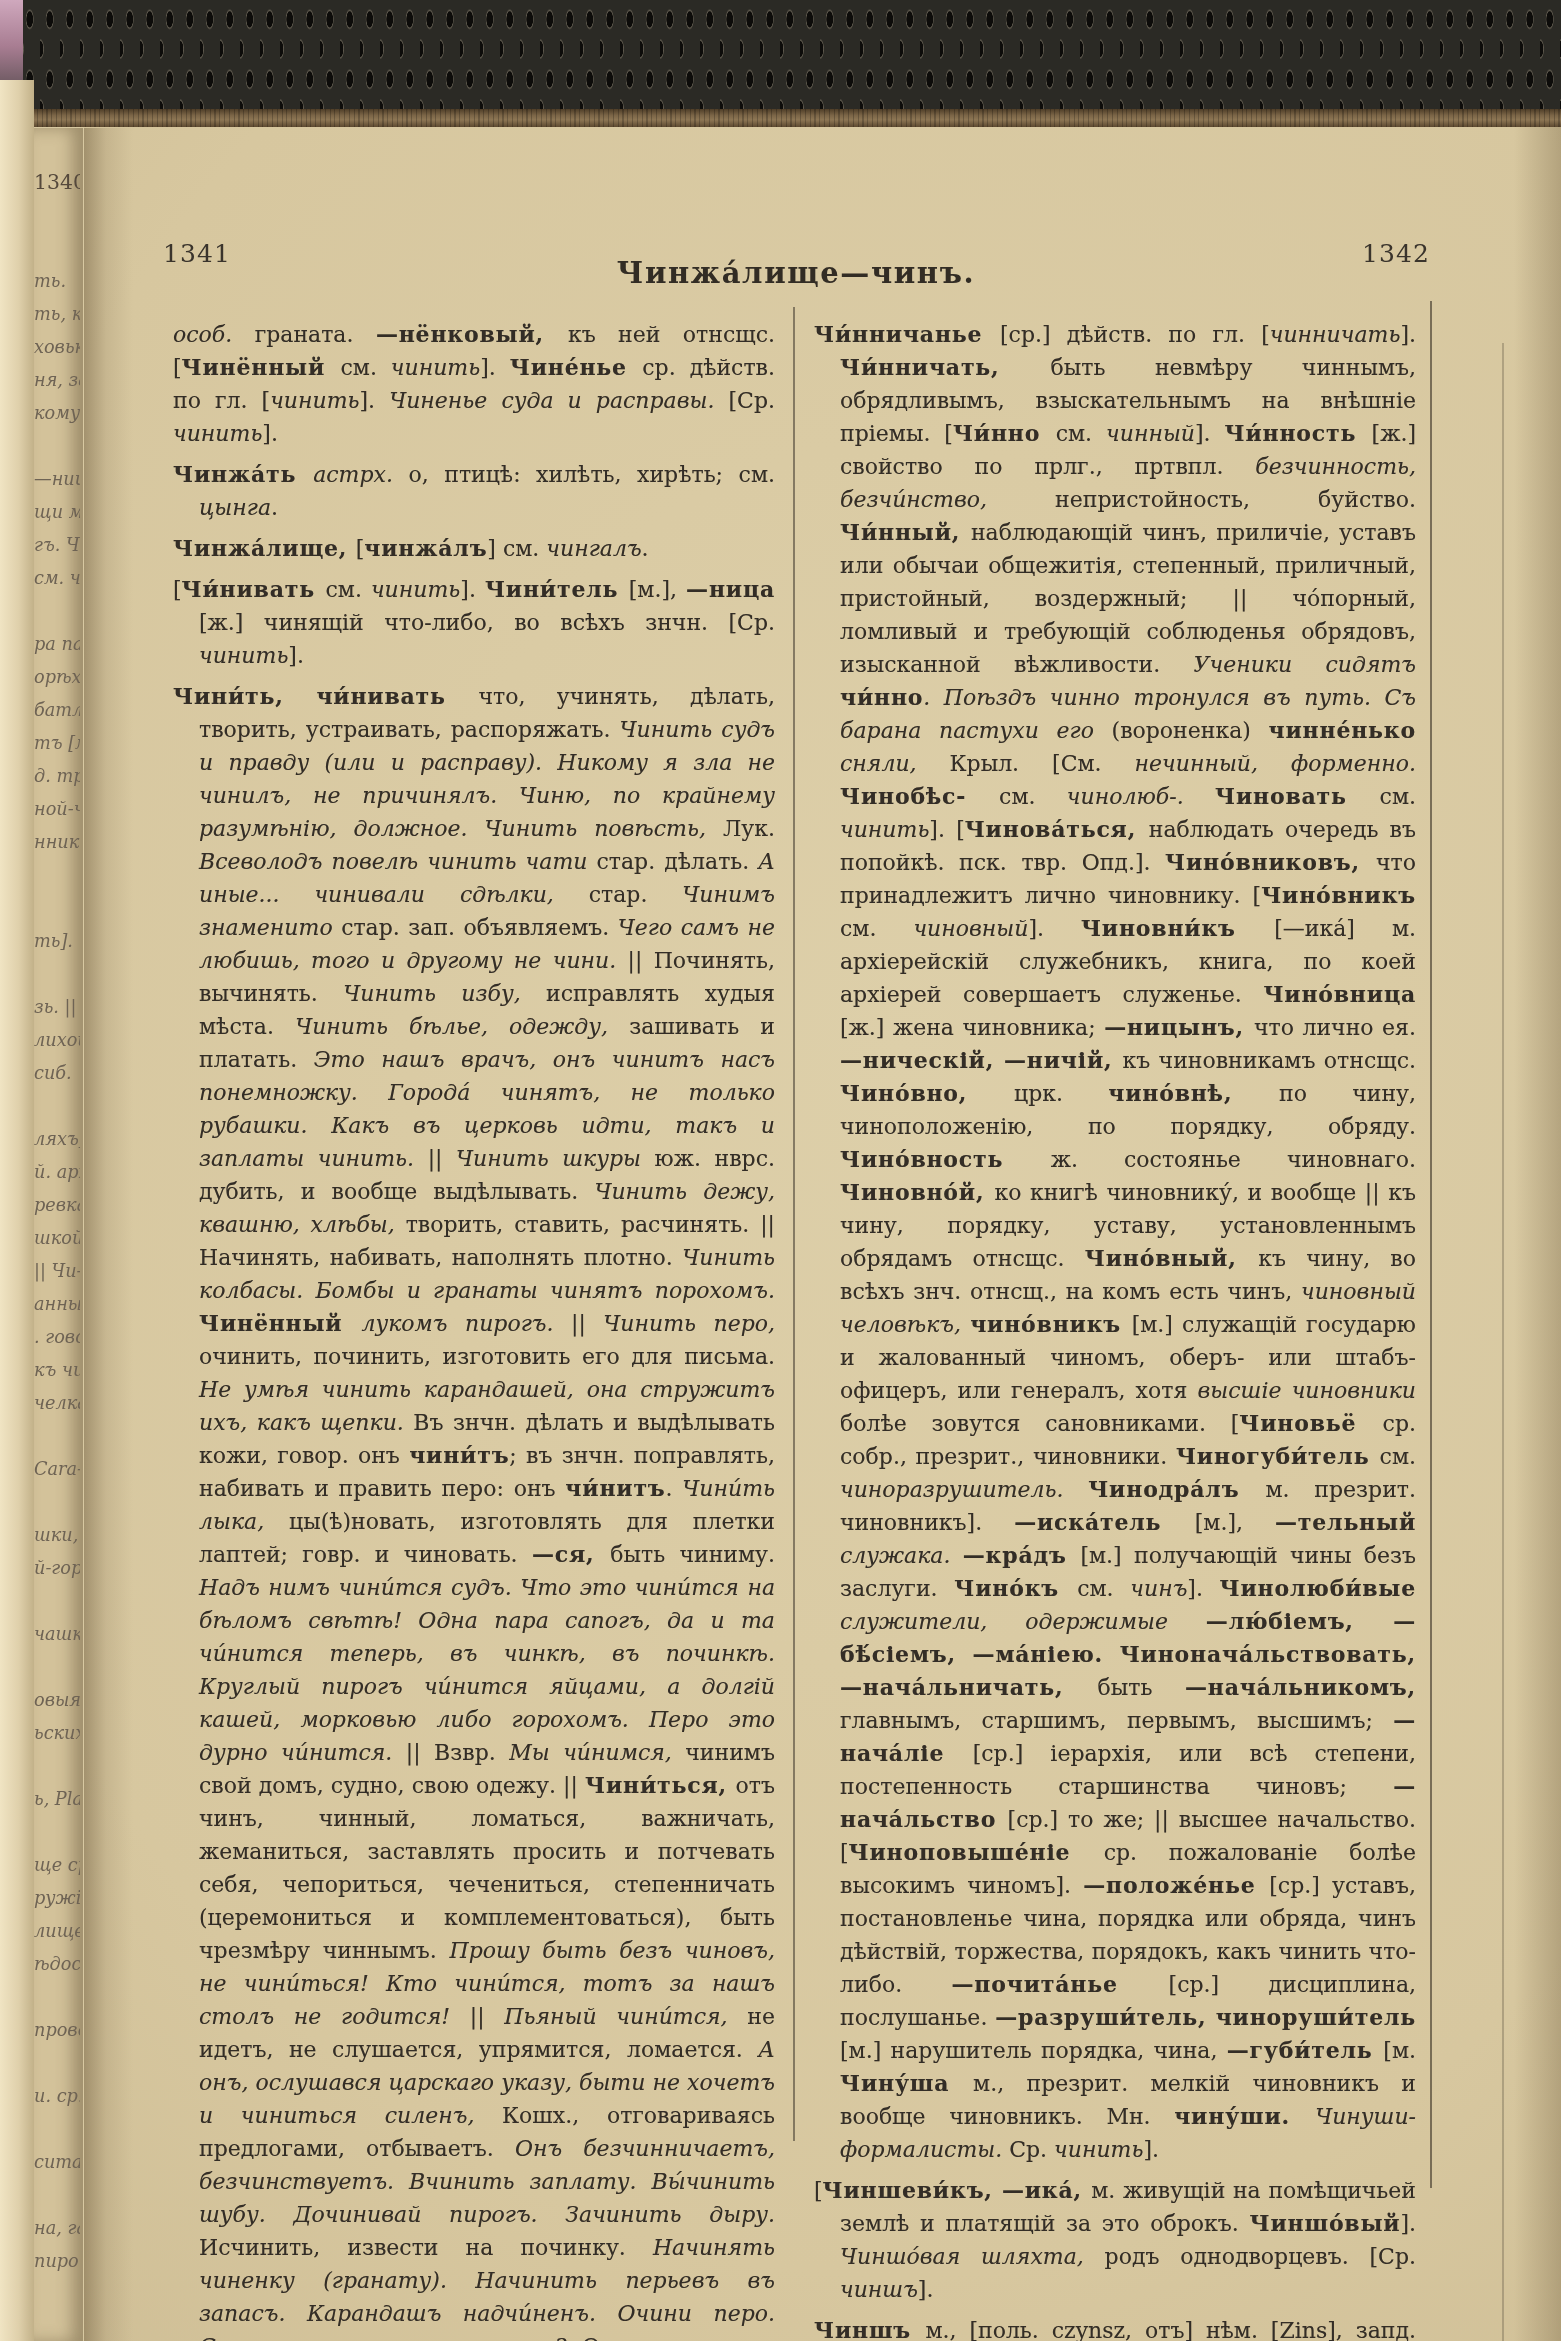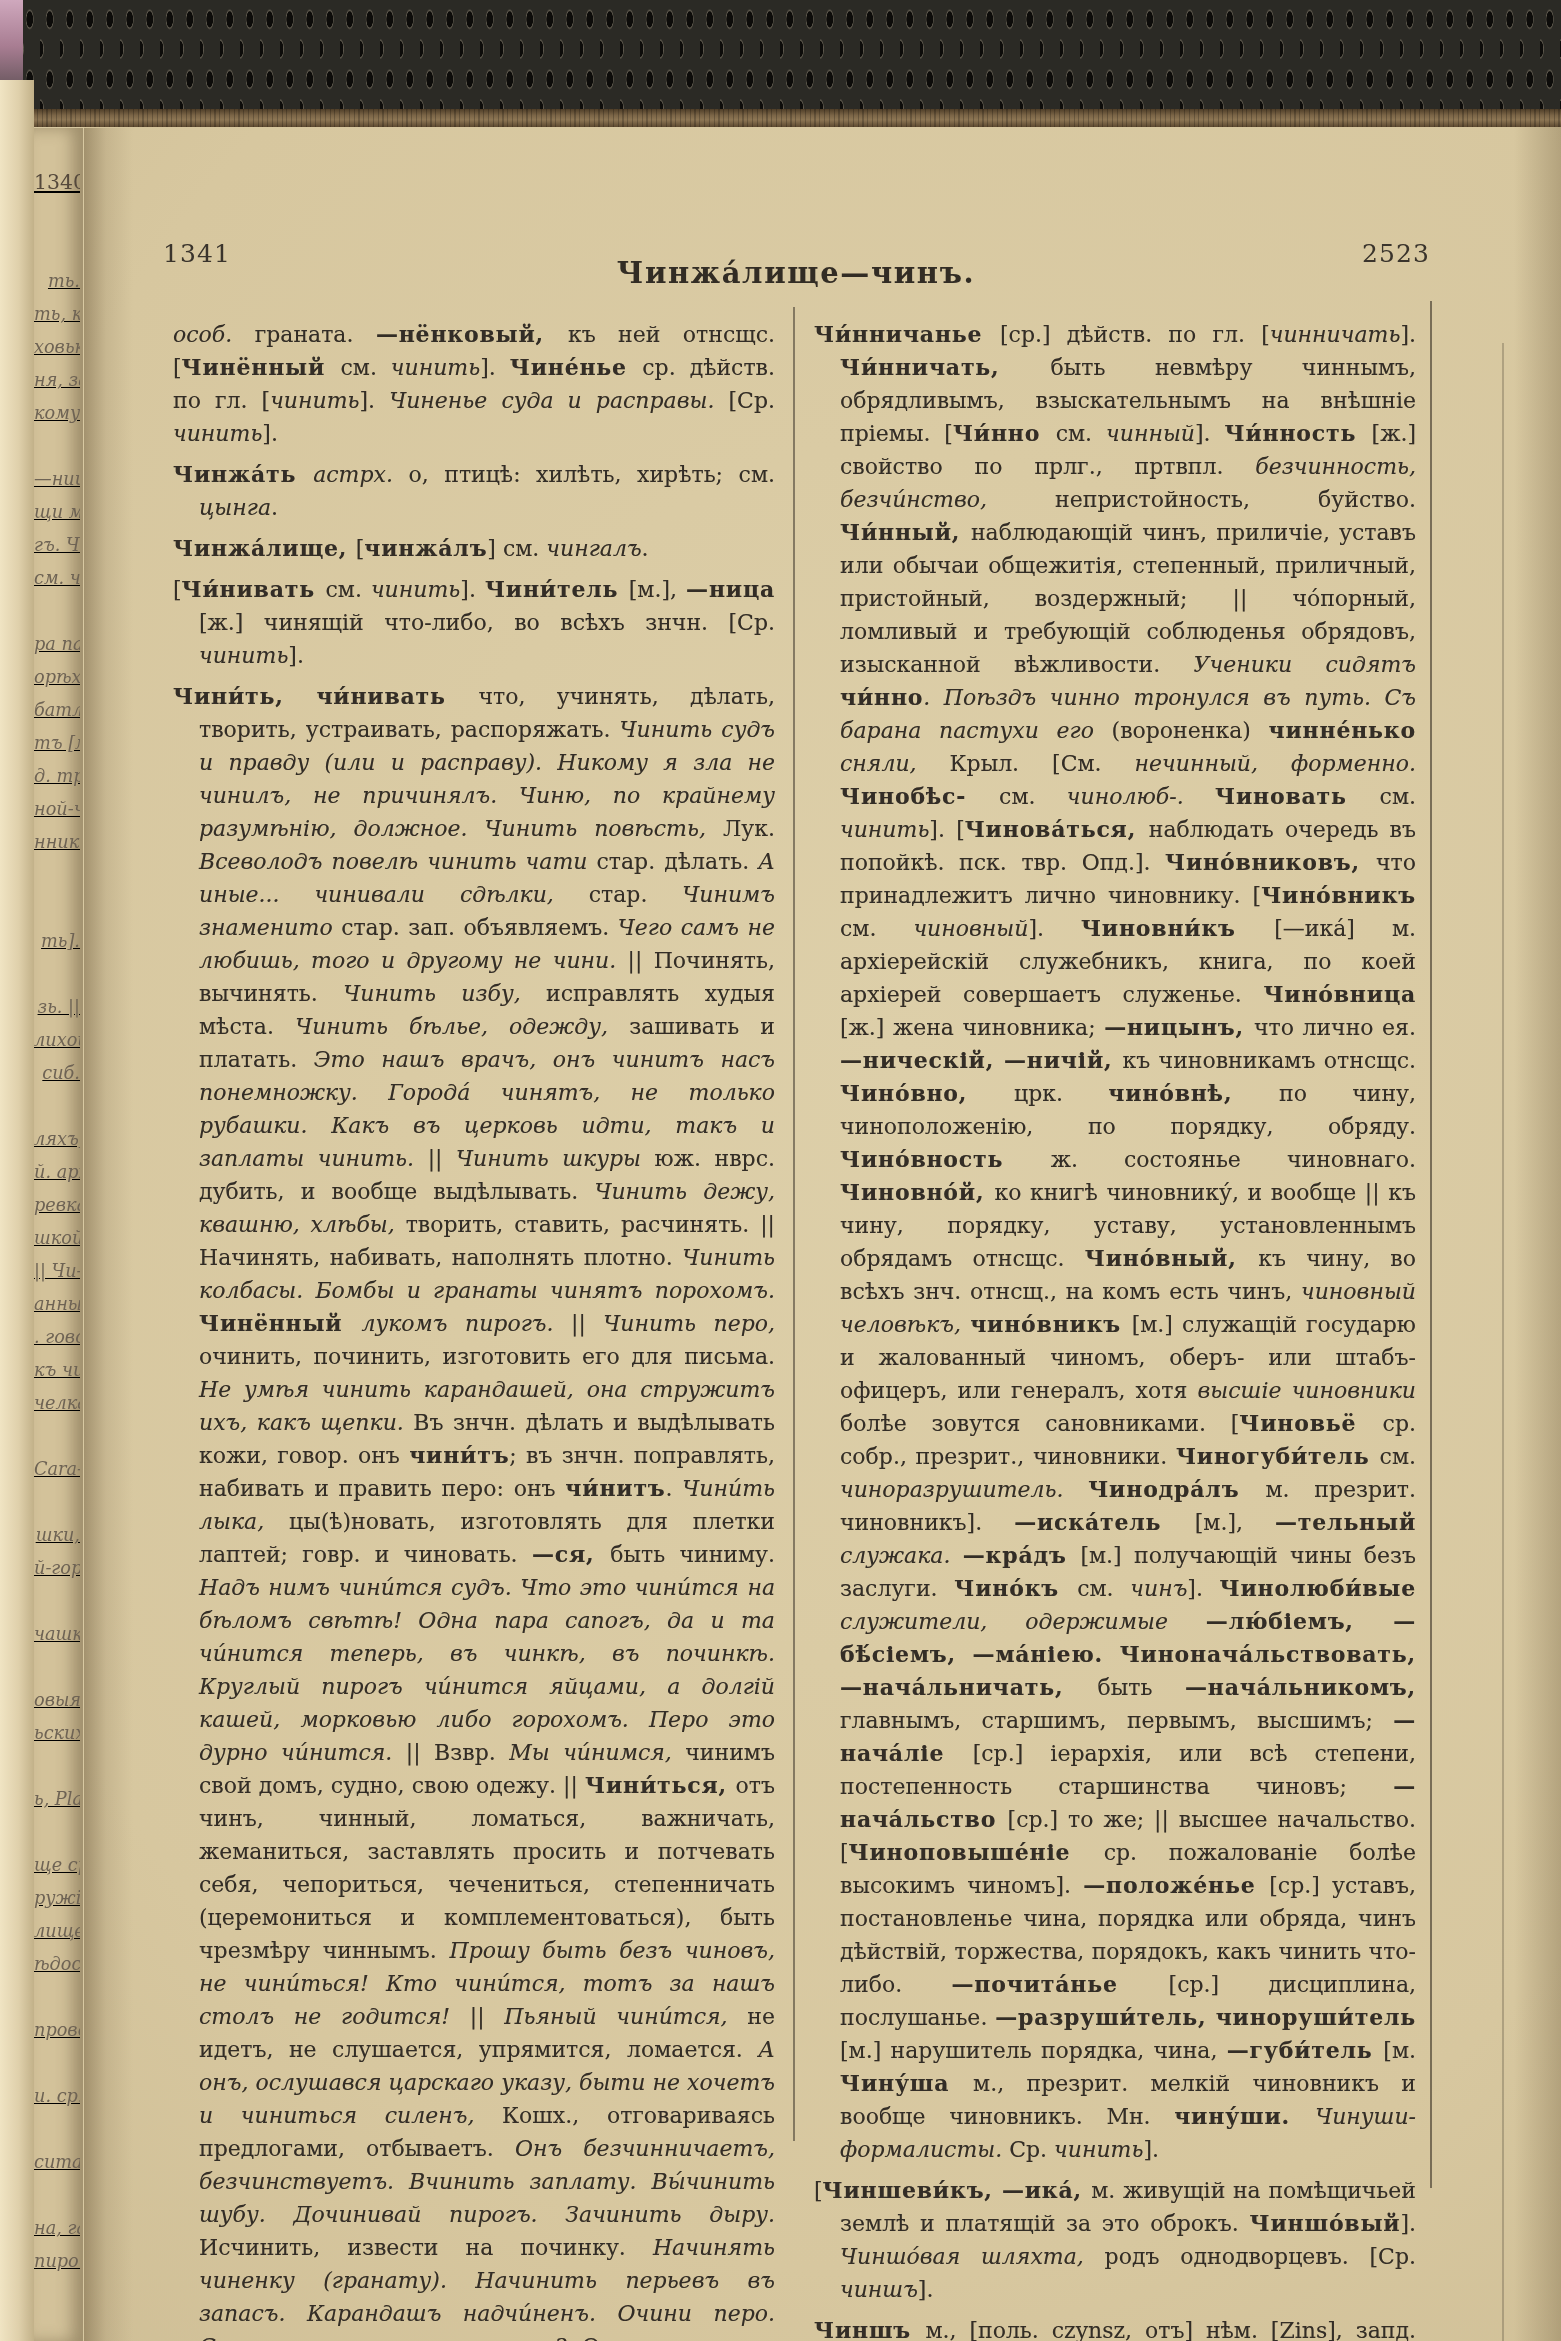--- a/index.html
+++ b/index.html
@@ -21,21 +21,21 @@
   
   .pink-sliver{position:absolute;left:0;top:0;width:22.5px;height:84px;
     background:linear-gradient(180deg,#cfa8bd 0%,#a87d92 55%,#6e5a62 100%);}
   
   .left-edge-pages{position:absolute;left:0;top:80px;width:34px;height:2262px;
     background:linear-gradient(90deg,#f0e4c3 0%,#dfd0ab 55%,#c2b189 100%);}
 
   
   .prev-page{position:absolute;left:34px;top:128px;width:49px;height:2214px;
     background:#d3c29a;box-shadow:inset -10.7px 0 16px rgba(95,80,52,.45);}
-  .frag-col{position:absolute;left:0;top:38px;width:46px;text-align:right;text-decoration:underline;}
+  .frag-col{position:absolute;left:0;top:38px;width:46px;}
   .frag{height:33px;line-height:33px;font-size:17.7px;color:#6e6354;white-space:nowrap;overflow:hidden;}
   .frag.pgnum{font-size:20.4px;color:#55493c;font-style:normal;}
   
   .gutter{position:absolute;left:84px;top:128px;width:49px;height:2214px;
     background:linear-gradient(90deg,rgba(120,102,70,.55) 0%,rgba(150,132,98,.25) 45%,rgba(0,0,0,0) 100%);}
 
   
   .main-page{position:absolute;left:84px;top:124px;width:1478px;height:2218px;
     background:radial-gradient(120% 100% at 55% 42%,#ddcfa9 0%,#d7c79f 55%,#ccbb92 85%,#c0af86 100%);}
   .right-shade{position:absolute;right:0;top:0;width:48px;height:100%;
@@ -140,21 +140,21 @@
         <div class="frag r-i" style="font-style: italic;">ситав-</div>
         <div class="frag r-i" style="font-style: italic;"></div>
         <div class="frag r-i" style="font-style: italic;">на, га-</div>
         <div class="frag r-i" style="font-style: italic;">пирогъ</div>
       </div>
   </div>
   <div class="gutter"></div>
 
   <div class="pnum left">1341</div>
   <div class="running-title">Чинжа́лище—чинъ.</div>
-  <div class="pnum right">2523</div>
+  <div class="pnum right">1342</div>
 
   <div class="col left" id="col-left">
       <p class="para cont"><span class="r-i">особ. </span><span class="r-n">граната. </span><span class="r-b">—нёнковый, </span><span class="r-n">къ ней отнсщс. [</span><span class="r-b">Чинённый </span><span class="r-n">см. </span><span class="r-i">чинить</span><span class="r-n">]. </span><span class="r-b">Чине́нье </span><span class="r-n">ср. дѣйств. по гл. [</span><span class="r-i">чинить</span><span class="r-n">]. </span><span class="r-i">Чиненье суда и расправы. </span><span class="r-n">[Ср. </span><span class="r-i">чинить</span><span class="r-n">].</span></p>
       <p class="para entry"><span class="r-b">Чинжа́ть </span><span class="r-i">астрх. </span><span class="r-n">о, птицѣ: хилѣть, хирѣть; см. </span><span class="r-i">цынга</span><span class="r-n">.</span></p>
       <p class="para entry"><span class="r-b">Чинжа́лище, </span><span class="r-n">[</span><span class="r-b">чинжа́лъ</span><span class="r-n">] см. </span><span class="r-i">чингалъ</span><span class="r-n">.</span></p>
       <p class="para entry"><span class="r-n">[</span><span class="r-b">Чи́нивать </span><span class="r-n">см. </span><span class="r-i">чинить</span><span class="r-n">]. </span><span class="r-b">Чини́тель </span><span class="r-n">[м.], </span><span class="r-b">—ница </span><span class="r-n">[ж.] чинящій что-либо, во всѣхъ знчн. [Ср. </span><span class="r-i">чинить</span><span class="r-n">].</span></p>
       <p class="para entry"><span class="r-b">Чини́ть, чи́нивать </span><span class="r-n">что, учинять, дѣлать, творить, устраивать, распоряжать. </span><span class="r-i">Чинить судъ и правду (или и расправу). Никому я зла не чинилъ, не причинялъ. Чиню, по крайнему разумѣнію, должное. Чинить повѣсть, </span><span class="r-n">Лук. </span><span class="r-i">Всеволодъ повелѣ чинить чати </span><span class="r-n">стар. дѣлать. </span><span class="r-i">А иные... чинивали сдѣлки, </span><span class="r-n">стар. </span><span class="r-i">Чинимъ знаменито </span><span class="r-n">стар. зап. объявляемъ. </span><span class="r-i">Чего самъ не любишь, того и другому не чини. </span><span class="r-n">|| Починять, вычинять. </span><span class="r-i">Чинить избу, </span><span class="r-n">исправлять худыя мѣста. </span><span class="r-i">Чинить бѣлье, одежду, </span><span class="r-n">зашивать и платать. </span><span class="r-i">Это нашъ врачъ, онъ чинитъ насъ понемножку. Города́ чинятъ, не только рубашки. Какъ въ церковь идти, такъ и заплаты чинить. </span><span class="r-n">|| </span><span class="r-i">Чинить шкуры </span><span class="r-n">юж. нврс. дубить, и вообще выдѣлывать. </span><span class="r-i">Чинить дежу, квашню, хлѣбы, </span><span class="r-n">творить, ставить, расчинять. || Начинять, набивать, наполнять плотно. </span><span class="r-i">Чинить колбасы. Бомбы и гранаты чинятъ порохомъ. </span><span class="r-b">Чинённый </span><span class="r-i">лукомъ пирогъ. </span><span class="r-n">|| </span><span class="r-i">Чинить перо, </span><span class="r-n">очинить, починить, изготовить его для письма. </span><span class="r-i">Не умѣя чинить карандашей, она стружитъ ихъ, какъ щепки. </span><span class="r-n">Въ знчн. дѣлать и выдѣлывать кожи, говор. онъ </span><span class="r-b">чини́тъ</span><span class="r-n">; въ знчн. поправлять, набивать и править перо: онъ </span><span class="r-b">чи́нитъ</span><span class="r-n">. </span><span class="r-i">Чини́ть лыка, </span><span class="r-n">цы(ѣ)новать, изготовлять для плетки лаптей; говр. и чиновать. </span><span class="r-b">—ся, </span><span class="r-n">быть чиниму. </span><span class="r-i">Надъ нимъ чини́тся судъ. Что это чини́тся на бѣломъ свѣтѣ! Одна пара сапогъ, да и та чи́нится теперь, въ чинкѣ, въ починкѣ. Круглый пирогъ чи́нится яйцами, а долгій кашей, морковью либо горохомъ. Перо это дурно чи́нится. </span><span class="r-n">|| Взвр. </span><span class="r-i">Мы чи́нимся, </span><span class="r-n">чинимъ свой домъ, судно, свою одежу. || </span><span class="r-b">Чини́ться, </span><span class="r-n">отъ чинъ, чинный, ломаться, важничать, жеманиться, заставлять просить и потчевать себя, чепориться, чечениться, степенничать (церемониться и комплементоваться), быть чрезмѣру чиннымъ. </span><span class="r-i">Прошу быть безъ чиновъ, не чини́ться! Кто чини́тся, тотъ за нашъ столъ не годится! </span><span class="r-n">|| </span><span class="r-i">Пьяный чини́тся, </span><span class="r-n">не идетъ, не слушается, упрямится, ломается. </span><span class="r-i">А онъ, ослушався царскаго указу, быти не хочетъ и чиниться силенъ, </span><span class="r-n">Кошх., отговариваясь предлогами, отбываетъ. </span><span class="r-i">Онъ безчинничаетъ, безчинствуетъ. Вчинить заплату. Вы́чинить шубу. Дочинивай пирогъ. Зачинить дыру. </span><span class="r-n">Исчинить, извести на починку. </span><span class="r-i">Начинять чиненку (гранату). Начинить перьевъ въ запасъ. Карандашъ надчи́ненъ. Очини перо. Скоро ли гости отчинятся? </span><span class="r-n">Отчинить млрс. отворить. </span><span class="r-i">Сбрую надо починить. Подчинить кого кому. Всю одежду перечинили. Червь причиняетъ много вреда хлѣбу. Прочини́лся цѣлый часъ, ломался. Расчинить тюкъ, </span></p>
     </div>
   <div class="col right" id="col-right">
       <p class="para entry"><span class="r-b">Чи́нничанье </span><span class="r-n">[ср.] дѣйств. по гл. [</span><span class="r-i">чинничать</span><span class="r-n">]. </span><span class="r-b">Чи́нничать, </span><span class="r-n">быть невмѣру чиннымъ, обрядливымъ, взыскательнымъ на внѣшніе пріемы. [</span><span class="r-b">Чи́нно </span><span class="r-n">см. </span><span class="r-i">чинный</span><span class="r-n">]. </span><span class="r-b">Чи́нность </span><span class="r-n">[ж.] свойство по прлг., пртвпл. </span><span class="r-i">безчинность, безчи́нство, </span><span class="r-n">непристойность, буйство. </span><span class="r-b">Чи́нный, </span><span class="r-n">наблюдающій чинъ, приличіе, уставъ или обычаи общежитія, степенный, приличный, пристойный, воздержный; || чо́порный, ломливый и требующій соблюденья обрядовъ, изысканной вѣжливости. </span><span class="r-i">Ученики сидятъ </span><span class="r-b">чи́нно</span><span class="r-i">. Поѣздъ чинно тронулся въ путь. Съ барана пастухи его </span><span class="r-n">(вороненка) </span><span class="r-b">чинне́нько </span><span class="r-i">сняли, </span><span class="r-n">Крыл. [См. </span><span class="r-i">нечинный, форменно. </span><span class="r-b">Чинобѣс- </span><span class="r-n">см. </span><span class="r-i">чинолюб-. </span><span class="r-b">Чиновать </span><span class="r-n">см. </span><span class="r-i">чинить</span><span class="r-n">]. [</span><span class="r-b">Чинова́ться, </span><span class="r-n">наблюдать очередь въ попойкѣ. пск. твр. Опд.]. </span><span class="r-b">Чино́вниковъ, </span><span class="r-n">что принадлежитъ лично чиновнику. [</span><span class="r-b">Чино́вникъ </span><span class="r-n">см. </span><span class="r-i">чиновный</span><span class="r-n">]. </span><span class="r-b">Чиновни́къ </span><span class="r-n">[—ика́] м. архіерейскій служебникъ, книга, по коей архіерей совершаетъ служенье. </span><span class="r-b">Чино́вница </span><span class="r-n">[ж.] жена чиновника; </span><span class="r-b">—ницынъ, </span><span class="r-n">что лично ея. </span><span class="r-b">—ническій, —ничій, </span><span class="r-n">къ чиновникамъ отнсщс. </span><span class="r-b">Чино́вно, </span><span class="r-n">црк. </span><span class="r-b">чино́внѣ, </span><span class="r-n">по чину, чиноположенію, по порядку, обряду. </span><span class="r-b">Чино́вность </span><span class="r-n">ж. состоянье чиновнаго. </span><span class="r-b">Чиновно́й, </span><span class="r-n">ко книгѣ чиновнику́, и вообще || къ чину, порядку, уставу, установленнымъ обрядамъ отнсщс. </span><span class="r-b">Чино́вный, </span><span class="r-n">къ чину, во всѣхъ знч. отнсщ., на комъ есть чинъ, </span><span class="r-i">чиновный человѣкъ, </span><span class="r-b">чино́вникъ </span><span class="r-n">[м.] служащій государю и жалованный чиномъ, оберъ- или штабъ-офицеръ, или генералъ, хотя </span><span class="r-i">высшіе чиновники </span><span class="r-n">болѣе зовутся сановниками. [</span><span class="r-b">Чиновьё </span><span class="r-n">ср. собр., презрит., чиновники. </span><span class="r-b">Чиногуби́тель </span><span class="r-n">см. </span><span class="r-i">чиноразрушитель. </span><span class="r-b">Чинодра́лъ </span><span class="r-n">м. презрит. чиновникъ]. </span><span class="r-b">—иска́тель </span><span class="r-n">[м.], </span><span class="r-b">—тельный </span><span class="r-i">служака. </span><span class="r-b">—кра́дъ </span><span class="r-n">[м.] получающій чины безъ заслуги. </span><span class="r-b">Чино́къ </span><span class="r-n">см. </span><span class="r-i">чинъ</span><span class="r-n">]. </span><span class="r-b">Чинолюби́вые </span><span class="r-i">служители, одержимые </span><span class="r-b">—лю́біемъ, —бѣ́сіемъ, —ма́ніею. </span><span class="r-b">Чинонача́льствовать, —нача́льничать, </span><span class="r-n">быть </span><span class="r-b">—нача́льникомъ, </span><span class="r-n">главнымъ, старшимъ, первымъ, высшимъ; </span><span class="r-b">—нача́ліе </span><span class="r-n">[ср.] іерархія, или всѣ степени, постепенность старшинства чиновъ; </span><span class="r-b">—нача́льство </span><span class="r-n">[ср.] то же; || высшее начальство. [</span><span class="r-b">Чиноповыше́ніе </span><span class="r-n">ср. пожалованіе болѣе высокимъ чиномъ]. </span><span class="r-b">—положе́нье </span><span class="r-n">[ср.] уставъ, постановленье чина, порядка или обряда, чинъ дѣйствій, торжества, порядокъ, какъ чинить что-либо. </span><span class="r-b">—почита́нье </span><span class="r-n">[ср.] дисциплина, послушанье. </span><span class="r-b">—разруши́тель, чиноруши́тель </span><span class="r-n">[м.] нарушитель порядка, чина, </span><span class="r-b">—губи́тель </span><span class="r-n">[м. </span><span class="r-b">Чину́ша </span><span class="r-n">м., презрит. мелкій чиновникъ и вообще чиновникъ. Мн. </span><span class="r-b">чину́ши. </span><span class="r-i">Чинуши-формалисты. </span><span class="r-n">Ср. </span><span class="r-i">чинить</span><span class="r-n">].</span></p>

